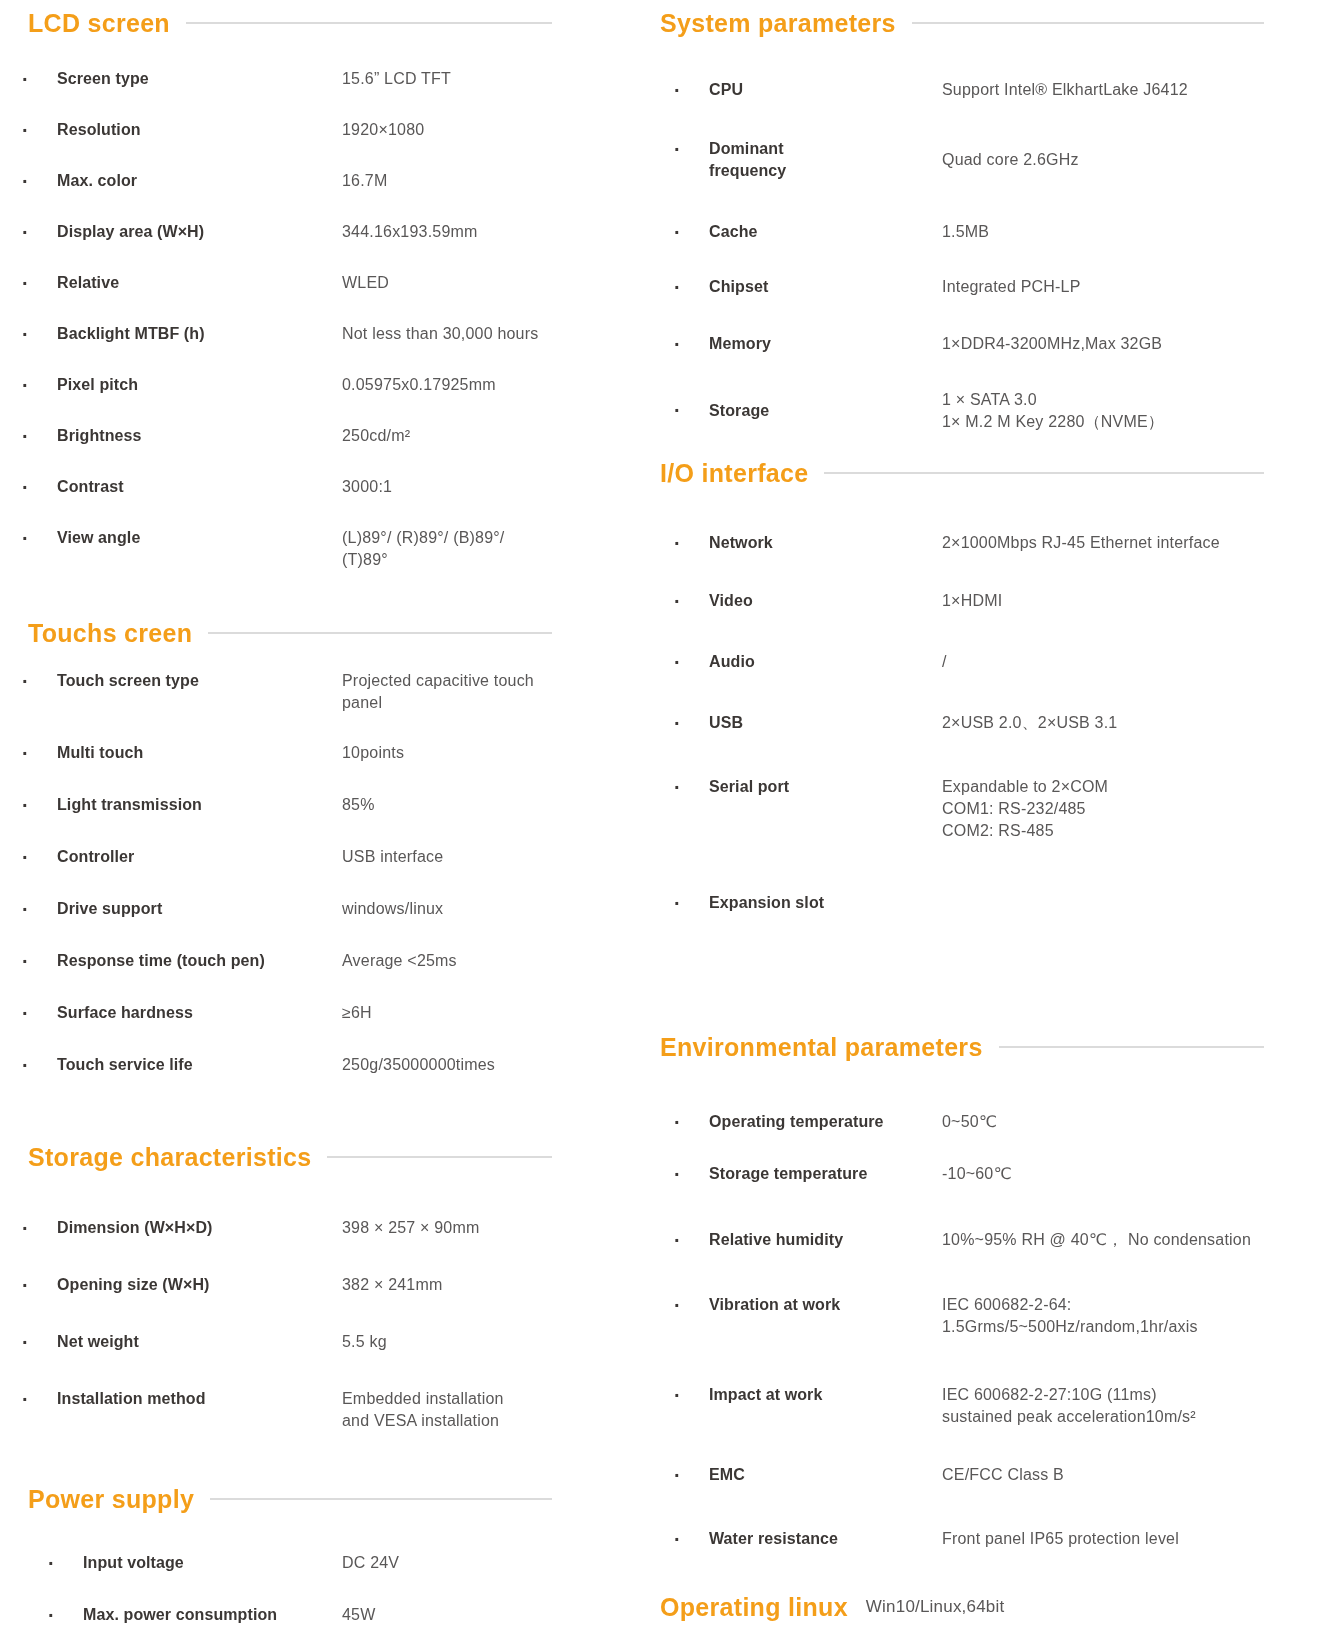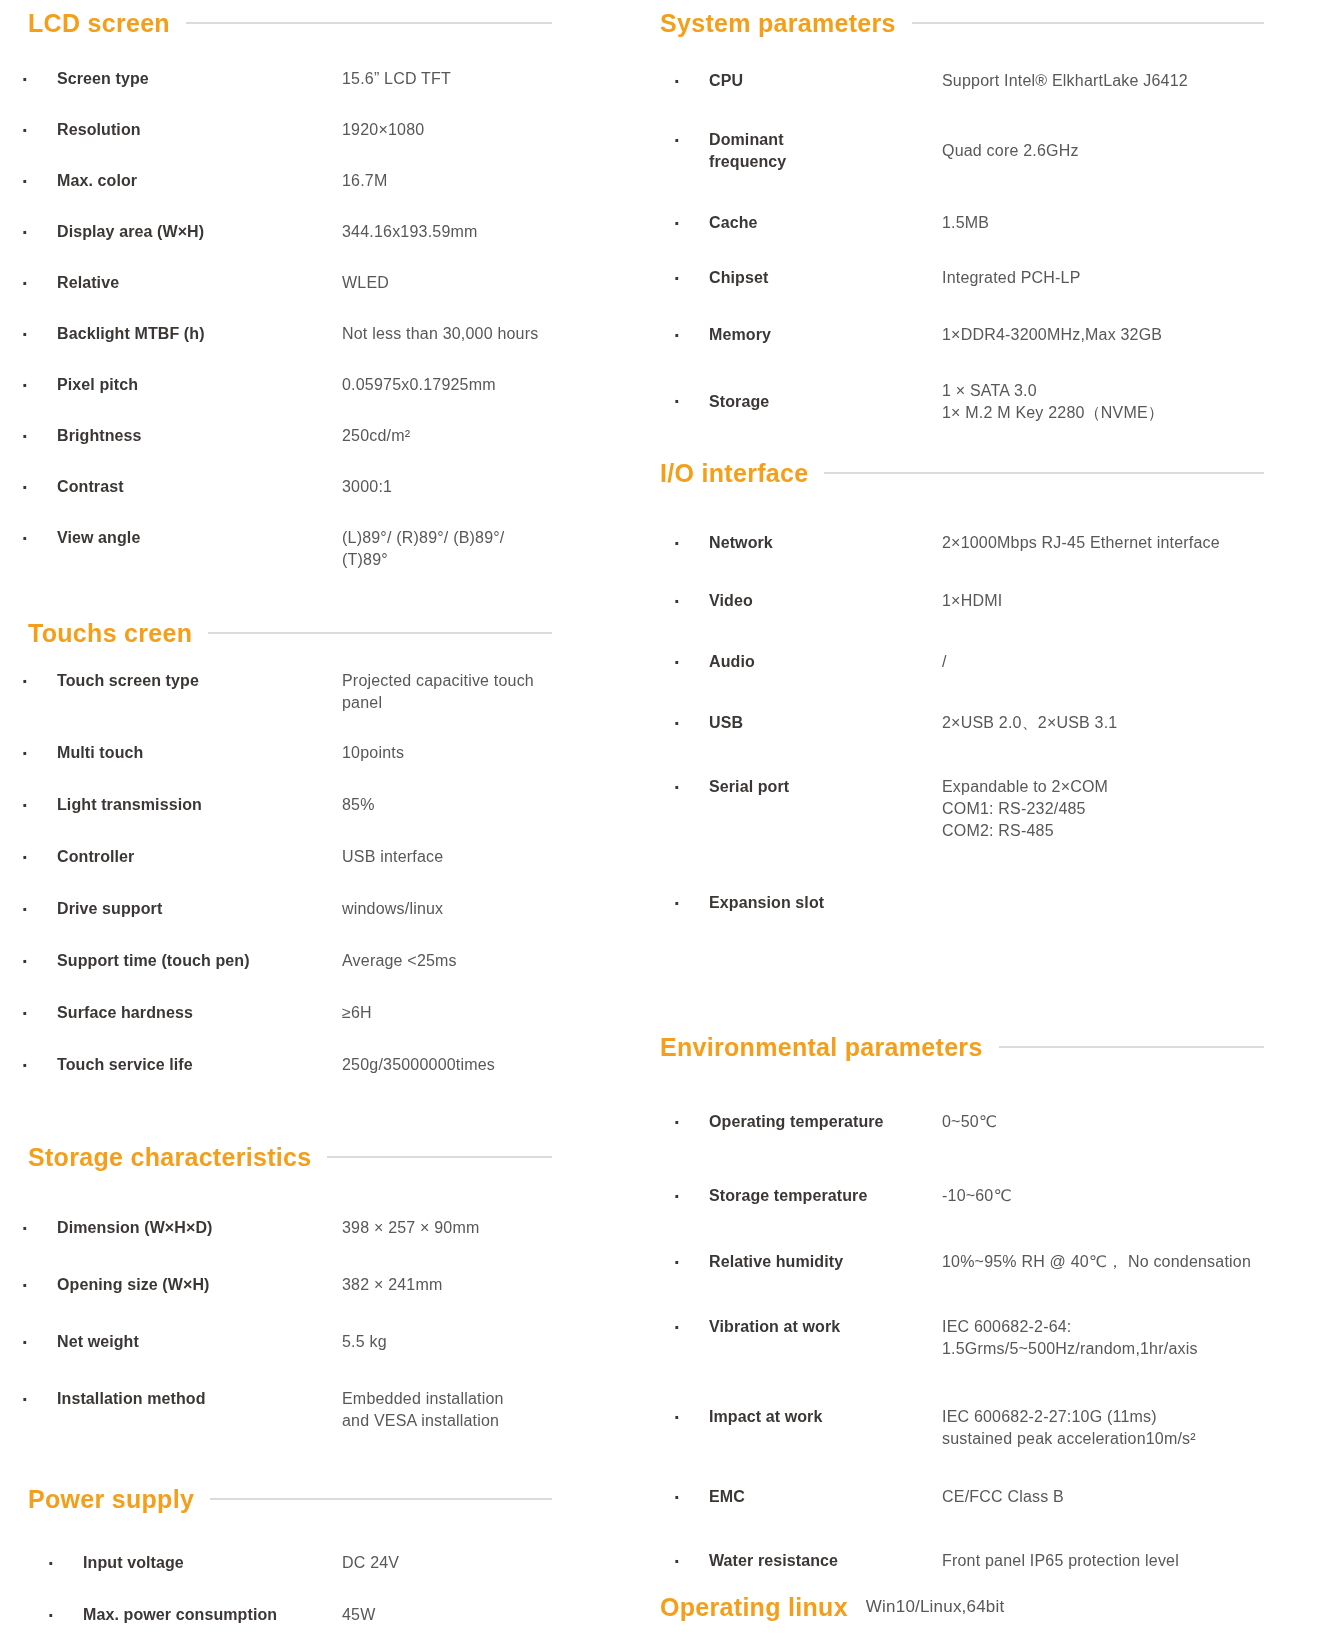--- a/index.html
+++ b/index.html
@@ -26,21 +26,21 @@
   .value{font-size:16px;font-weight:400;color:#595757;line-height:22px;white-space:pre-line;letter-spacing:.2px;}
 
   .row.v-center .value{align-self:center;}
   .row.l-center .label,.row.l-center .bullet{align-self:center;}
 
   
   #sec-lcd{top:8px;}        #sec-lcd .rows{margin-top:30px;}      #sec-lcd .row{margin-bottom:27px;}
   #sec-touch{top:618px;}    #sec-touch .rows{margin-top:22px;}    #sec-touch .row{margin-bottom:28px;}
   #sec-physical{top:1142px;}#sec-physical .rows{margin-top:45px;} #sec-physical .row{margin-bottom:33px;}
   #sec-power{top:1484px;}   #sec-power .rows{margin-top:38px;}    #sec-power .row{margin-bottom:28px;}
-  #sec-system{top:8px;}     #sec-system .rows{margin-top:32px;}
+  #sec-system{top:8px;}     #sec-system .rows{margin-top:41px;}
   #sec-io{top:458px;}       #sec-io .rows{margin-top:44px;}
   #sec-env{top:1032px;}     #sec-env .rows{margin-top:49px;}
   #sec-os{top:1592px;}
 
   .os-line{display:flex;align-items:center;}
   .os-line .sec-title{margin:0 0 0 8px;}
   .os-line .value{margin-left:18px;font-size:17px;}
 </style>
 </head>
 <body>
@@ -132,21 +132,21 @@
           <span class="label">Controller</span>
           <span class="value">USB interface</span>
         </div>
       <div class="row">
           <span class="bullet"></span>
           <span class="label">Drive support</span>
           <span class="value">windows/linux</span>
         </div>
       <div class="row">
           <span class="bullet"></span>
-          <span class="label">Support time (touch pen)</span>
+          <span class="label">Response time (touch pen)</span>
           <span class="value">Average &lt;25ms</span>
         </div>
       <div class="row">
           <span class="bullet"></span>
           <span class="label">Surface hardness</span>
           <span class="value">≥6H</span>
         </div>
       <div class="row">
           <span class="bullet"></span>
           <span class="label">Touch service life</span>
@@ -284,21 +284,21 @@
         </div>
     </div>
   </div>
 
   <div class="section col-right" id="sec-env">
     <h2 class="sec-title">
         <span>Environmental parameters</span>
         <span class="divider"></span>
       </h2>
     <div class="rows">
-      <div class="row" style="margin-bottom:50px">
+      <div class="row" style="margin-bottom:28px">
           <span class="bullet"></span>
           <span class="label">Operating temperature</span>
           <span class="value">0~50℃</span>
         </div>
       <div class="row" style="margin-bottom:42px">
           <span class="bullet"></span>
           <span class="label">Storage temperature</span>
           <span class="value">-10~60℃</span>
         </div>
       <div class="row" style="margin-bottom:41px">

